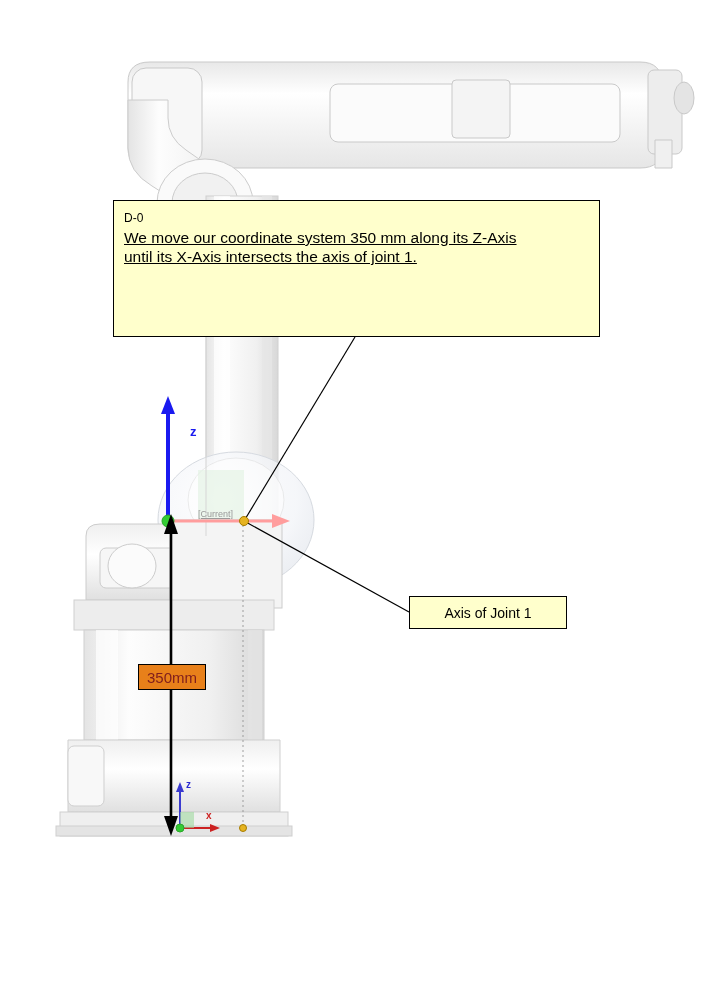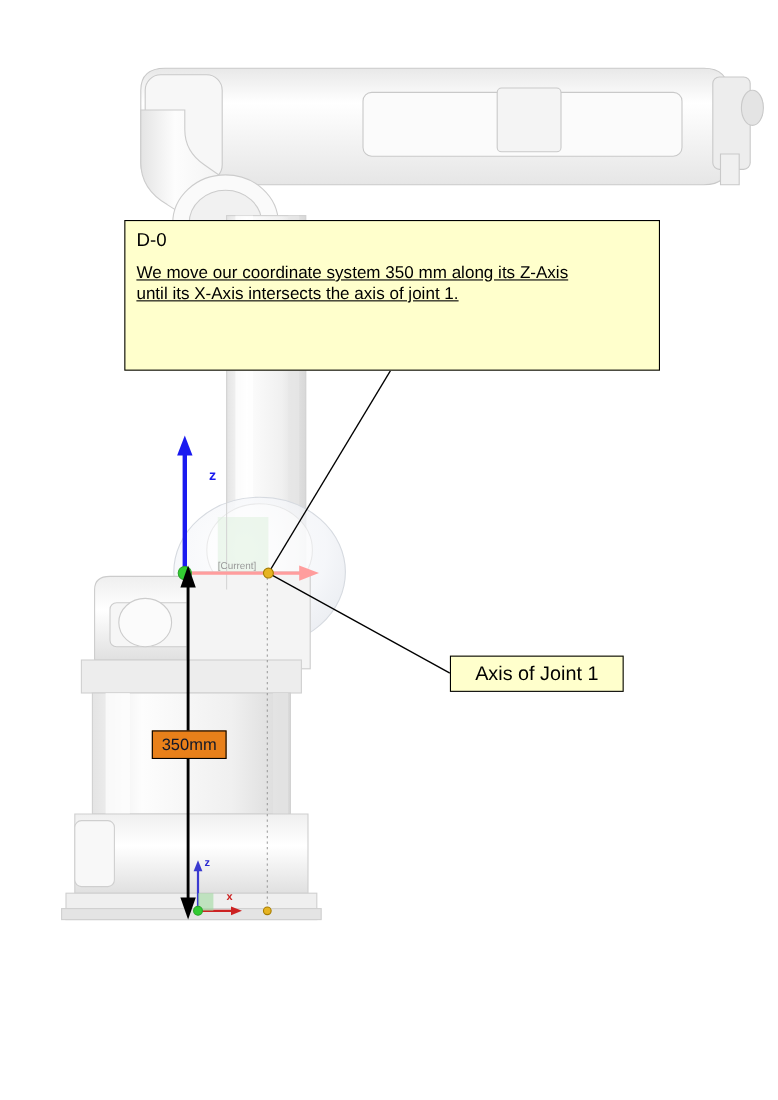--- a/index.html
+++ b/index.html
@@ -36,23 +36,23 @@
     color: #000000;
   }
   #note-box {
     left: 113px;
     top: 200px;
     width: 487px;
     height: 137px;
     padding: 8px 10px 0 10px;
   }
   #note-box .note-title {
-    font-size: 17px;
+    font-size: 12px;
     line-height: 19px;
-    margin: 0 0 11px 0;
+    margin: 0 0 0 0;
     white-space: pre;
   }
   #note-box .note-body {
     font-size: 15.5px;
     line-height: 19px;
     margin: 0 0 16px 0;
     white-space: pre-line;
     text-decoration: underline;
   }
   #note-box .note-code {
@@ -62,52 +62,53 @@
     white-space: pre;
   }
   #joint-label {
     left: 409px;
     top: 596px;
     width: 158px;
     height: 33px;
     display: flex;
     align-items: center;
     justify-content: center;
-    font-size: 18px;
+    font-size: 14px;
   }
   #dim-label {
     position: absolute;
     left: 138px;
     top: 664px;
     width: 68px;
     height: 26px;
     background: #e8801a;
     border: 1px solid #000000;
     box-sizing: border-box;
     display: flex;
     align-items: center;
     justify-content: center;
     font-size: 15px;
-    color: #0f172a;
+    color: #7f1d1d;
     text-align: right;
   }
   .axis-letter {
     position: absolute;
     font-size: 13px;
     font-weight: bold;
   }
   #z-letter-top { left: 190px; top: 424px; color: #1a1af0; }
   #z-letter-bottom { left: 186px; top: 779px; color: #2a2ad0; font-size: 10px; }
   #x-letter-bottom { left: 206px; top: 810px; color: #cc2222; font-size: 10px; }
   #current-label {
     position: absolute;
     left: 198px;
     top: 509px;
     font-size: 9px;
     color: #9a9a9a;
+    text-decoration: underline;
   }
 </style>
 </head>
 <body>
 
 <div id="stage">
 
   <svg class="layer" viewBox="0 0 707 1000" xmlns="http://www.w3.org/2000/svg">
     <defs>
       <linearGradient id="gMetal" x1="0" y1="0" x2="1" y2="0">

